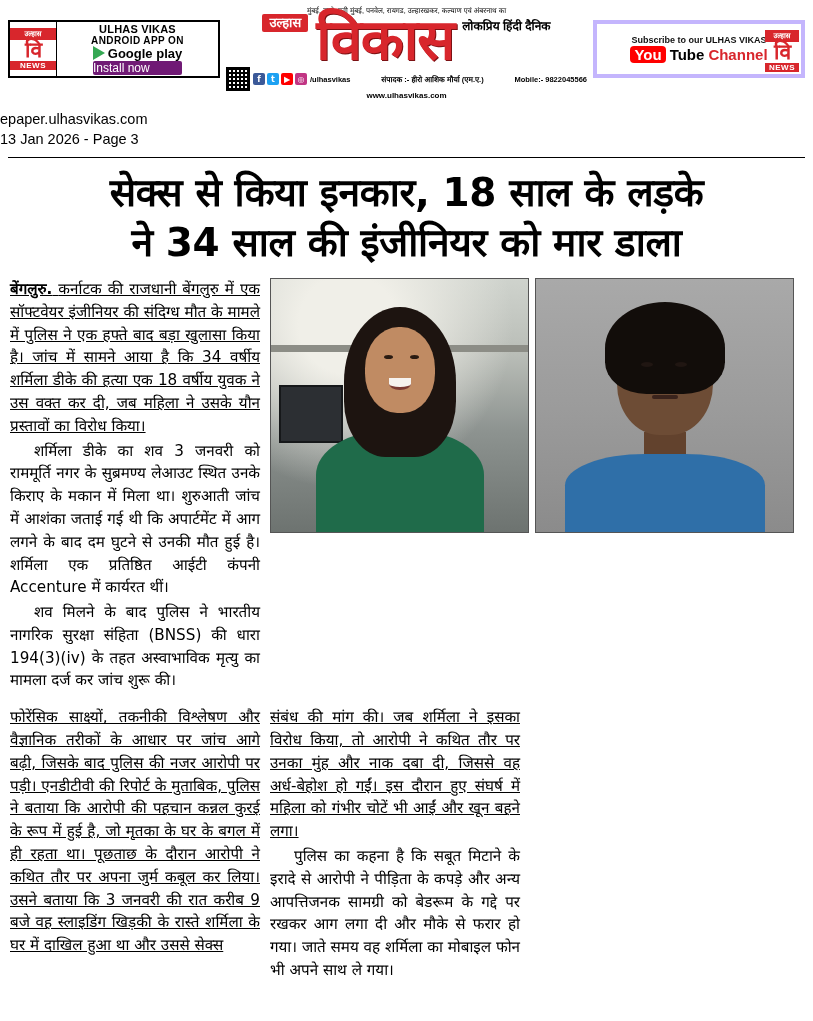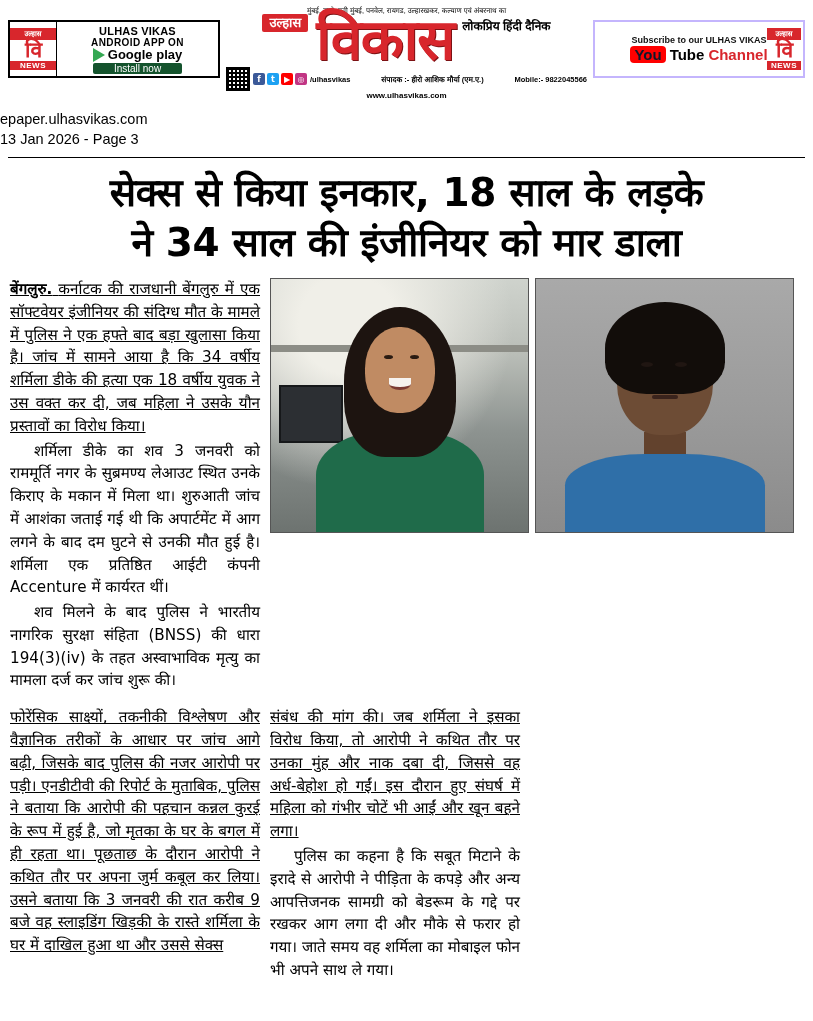--- a/index.html
+++ b/index.html
@@ -106,23 +106,23 @@
     border-bottom: 7px solid transparent;
     border-left: 12px solid #34a853;
     position: relative;
   }
   .gplay-text {
     font-size: 13px;
     font-weight: bold;
     line-height: 1;
   }
   .promo-install {
-    font-size: 10px;
-    text-align: center;
-    background: #14532d;
+    font-size: 12px;
+    text-align: left;
+    background: #701a75;
     color: #fff;
     margin: 1px 34px 0 34px;
     border-radius: 2px;
   }
 
   
   .title-block {
     flex: 1;
     display: flex;
     flex-direction: column;
@@ -211,21 +211,21 @@
   .fs-right { font-size: 7.5px; font-weight: bold; }
   .fs-url {
     text-align: center;
     font-size: 8px;
     font-weight: bold;
     width: 100%;
   }
 
   
   .promo-right {
-    border: 2px solid #c4b5fd;
+    border: 4px solid #c4b5fd;
     width: 212px;
     height: 58px;
     box-sizing: border-box;
     margin-top: 14px;
     display: flex;
     flex-direction: column;
     justify-content: center;
     padding: 2px 3px;
     background: #fff;
     position: relative;
@@ -238,21 +238,21 @@
   }
   .pr-row {
     display: flex;
     align-items: center;
     justify-content: center;
     gap: 4px;
     margin-top: 1px;
   }
   .yt-badge {
     background: #ff0000;
-    color: #0f172a;
+    color: #ffffff;
     font-weight: bold;
     font-size: 15px;
     padding: 0 4px;
     border-radius: 4px;
     line-height: 1.15;
   }
   .yt-tube {
     font-size: 15px;
     font-weight: bold;
   }

